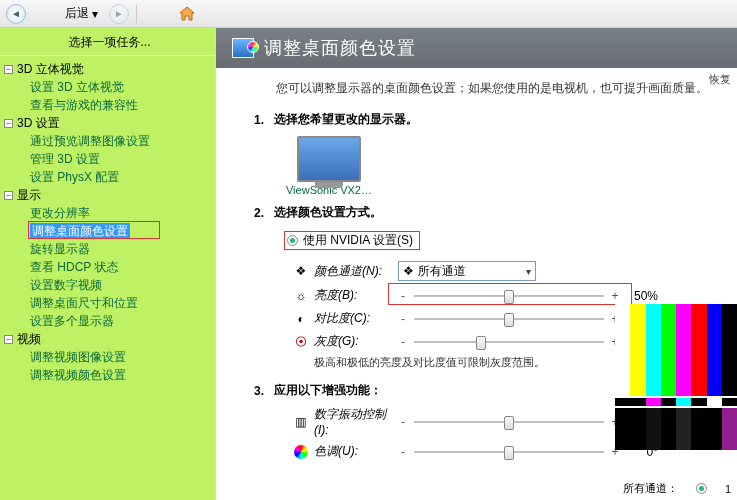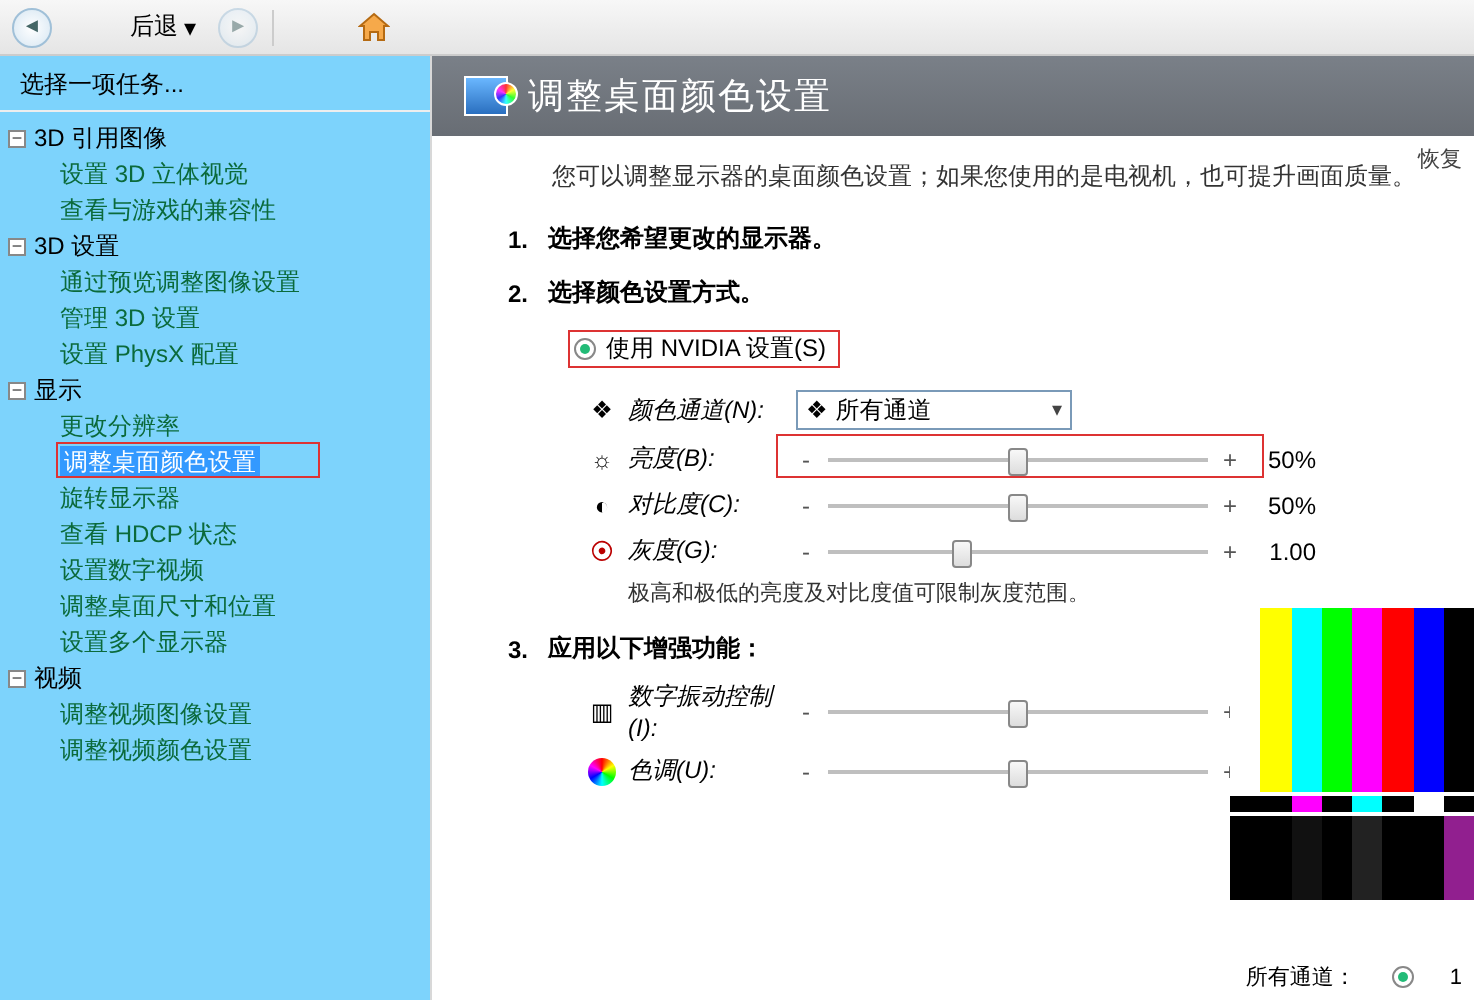--- a/index.html
+++ b/index.html
@@ -6,21 +6,21 @@
 body { width: 737px; height: 500px; overflow: hidden; background: #fff; font-size: 12px; }
 
 .toolbar { height: 28px; background: linear-gradient(#f7f7f7,#e5e5e5); border-bottom: 1px solid #ccc; display: flex; align-items: center; padding: 0 6px; gap: 4px; }
 .tb-btn { display: flex; align-items: center; gap: 3px; padding: 2px 6px; border: 1px solid transparent; border-radius: 3px; cursor: default; margin-left: 28px; }
 .tb-sep { width: 1px; height: 18px; background: #ccc; margin: 0 3px; }
 .nav-circle { width: 20px; height: 20px; border-radius: 50%; border: 1px solid #a0c0d8; background: radial-gradient(#fff,#d6e6f2); display: flex; align-items: center; justify-content: center; font-size: 10px; color: #466; }
 .home-icn { width: 16px; height: 16px; }
 
 .main { display: flex; height: 472px; }
 
-.sidebar { width: 216px; border-right: 1px solid #d8d8d8; background: #7dd3fc; overflow: hidden; }
+.sidebar { width: 216px; border-right: 1px solid #d8d8d8; background: #bef264; overflow: hidden; text-align: center; }
 .side-hdr { padding: 6px 6px 4px 10px; color: #000; border-bottom: 1px solid #eee; }
 .tree { padding: 4px 0 0 4px; }
 .tree-node { display: flex; align-items: center; padding: 1px 0; line-height: 16px; }
 .tree-toggle { width: 9px; height: 9px; border: 1px solid #888; margin-right: 4px; display: flex; align-items: center; justify-content: center; font-size: 9px; line-height: 1; color: #444; background: #fff; cursor: pointer; }
 .tree-lbl { color: #0b6a3b; cursor: pointer; }
 .tree-lbl.cat { color: #000; }
 .tree-children { padding-left: 26px; }
 .tree-highlight { position: relative; }
 .tree-highlight::after { content: ""; position: absolute; left: -2px; top: -1px; width: 130px; height: 16px; border: 1px solid #d33; pointer-events: none; }
 .tree-sel { background: #3399ff; color: #fff !important; padding: 0 2px; }
@@ -89,21 +89,21 @@
       </svg>
   </div>
 </div>
 
 <div class="main">
   <div class="sidebar">
     <div class="side-hdr">选择一项任务...</div>
     <div class="tree" id="tree">
         <div class="tree-node">
           <span class="tree-toggle">−</span>
-          <span class="tree-lbl cat">3D 引用图像</span>
+          <span class="tree-lbl cat">3D 立体视觉</span>
         </div>
         <div class="tree-children">
           <div class="tree-node">
             <span class="tree-lbl">设置 3D 立体视觉</span>
           </div>
           <div class="tree-node">
             <span class="tree-lbl">查看与游戏的兼容性</span>
           </div>
         </div>
         <div class="tree-node">
@@ -168,20 +168,24 @@
       <div class="title-icn"></div>
       <h1>调整桌面颜色设置</h1>
     </div>
     <div class="restore-link">恢复</div>
 
     <div class="desc">您可以调整显示器的桌面颜色设置；如果您使用的是电视机，也可提升画面质量。</div>
 
     <div class="sect">
       <span class="num">1.</span>
       <span>选择您希望更改的显示器。</span>
+    </div>
+    <div class="monitor-wrap">
+      <div class="monitor"></div>
+      <div class="monitor-lbl">ViewSonic VX2…</div>
     </div>
 
     <div class="sect">
       <span class="num">2.</span>
       <span>选择颜色设置方式。</span>
     </div>
     <div class="radio-grp">
       <div class="radio-line">
         <span class="radio-hl">
           <span class="radio on"></span>

